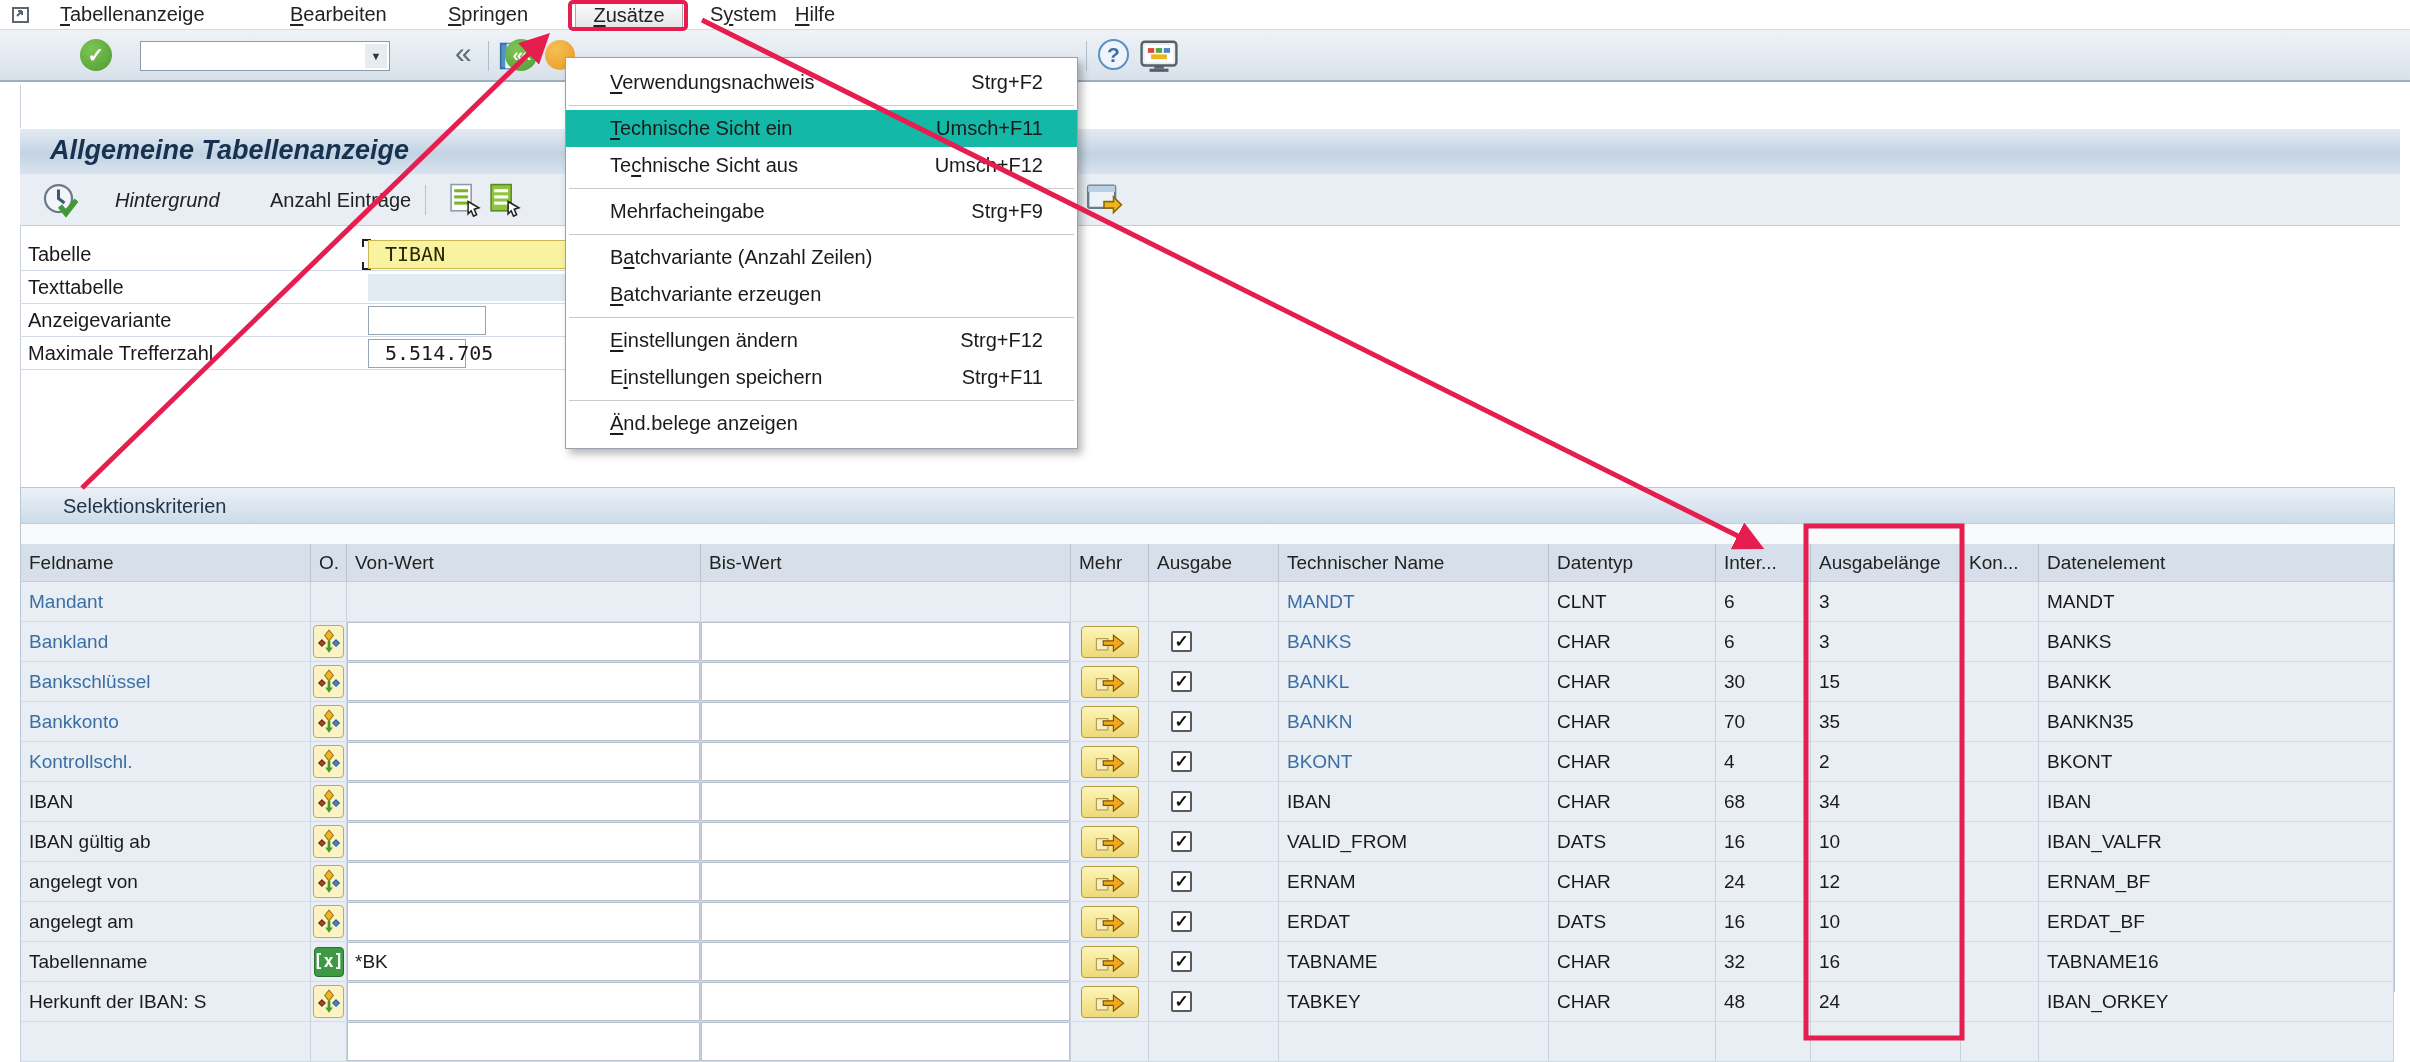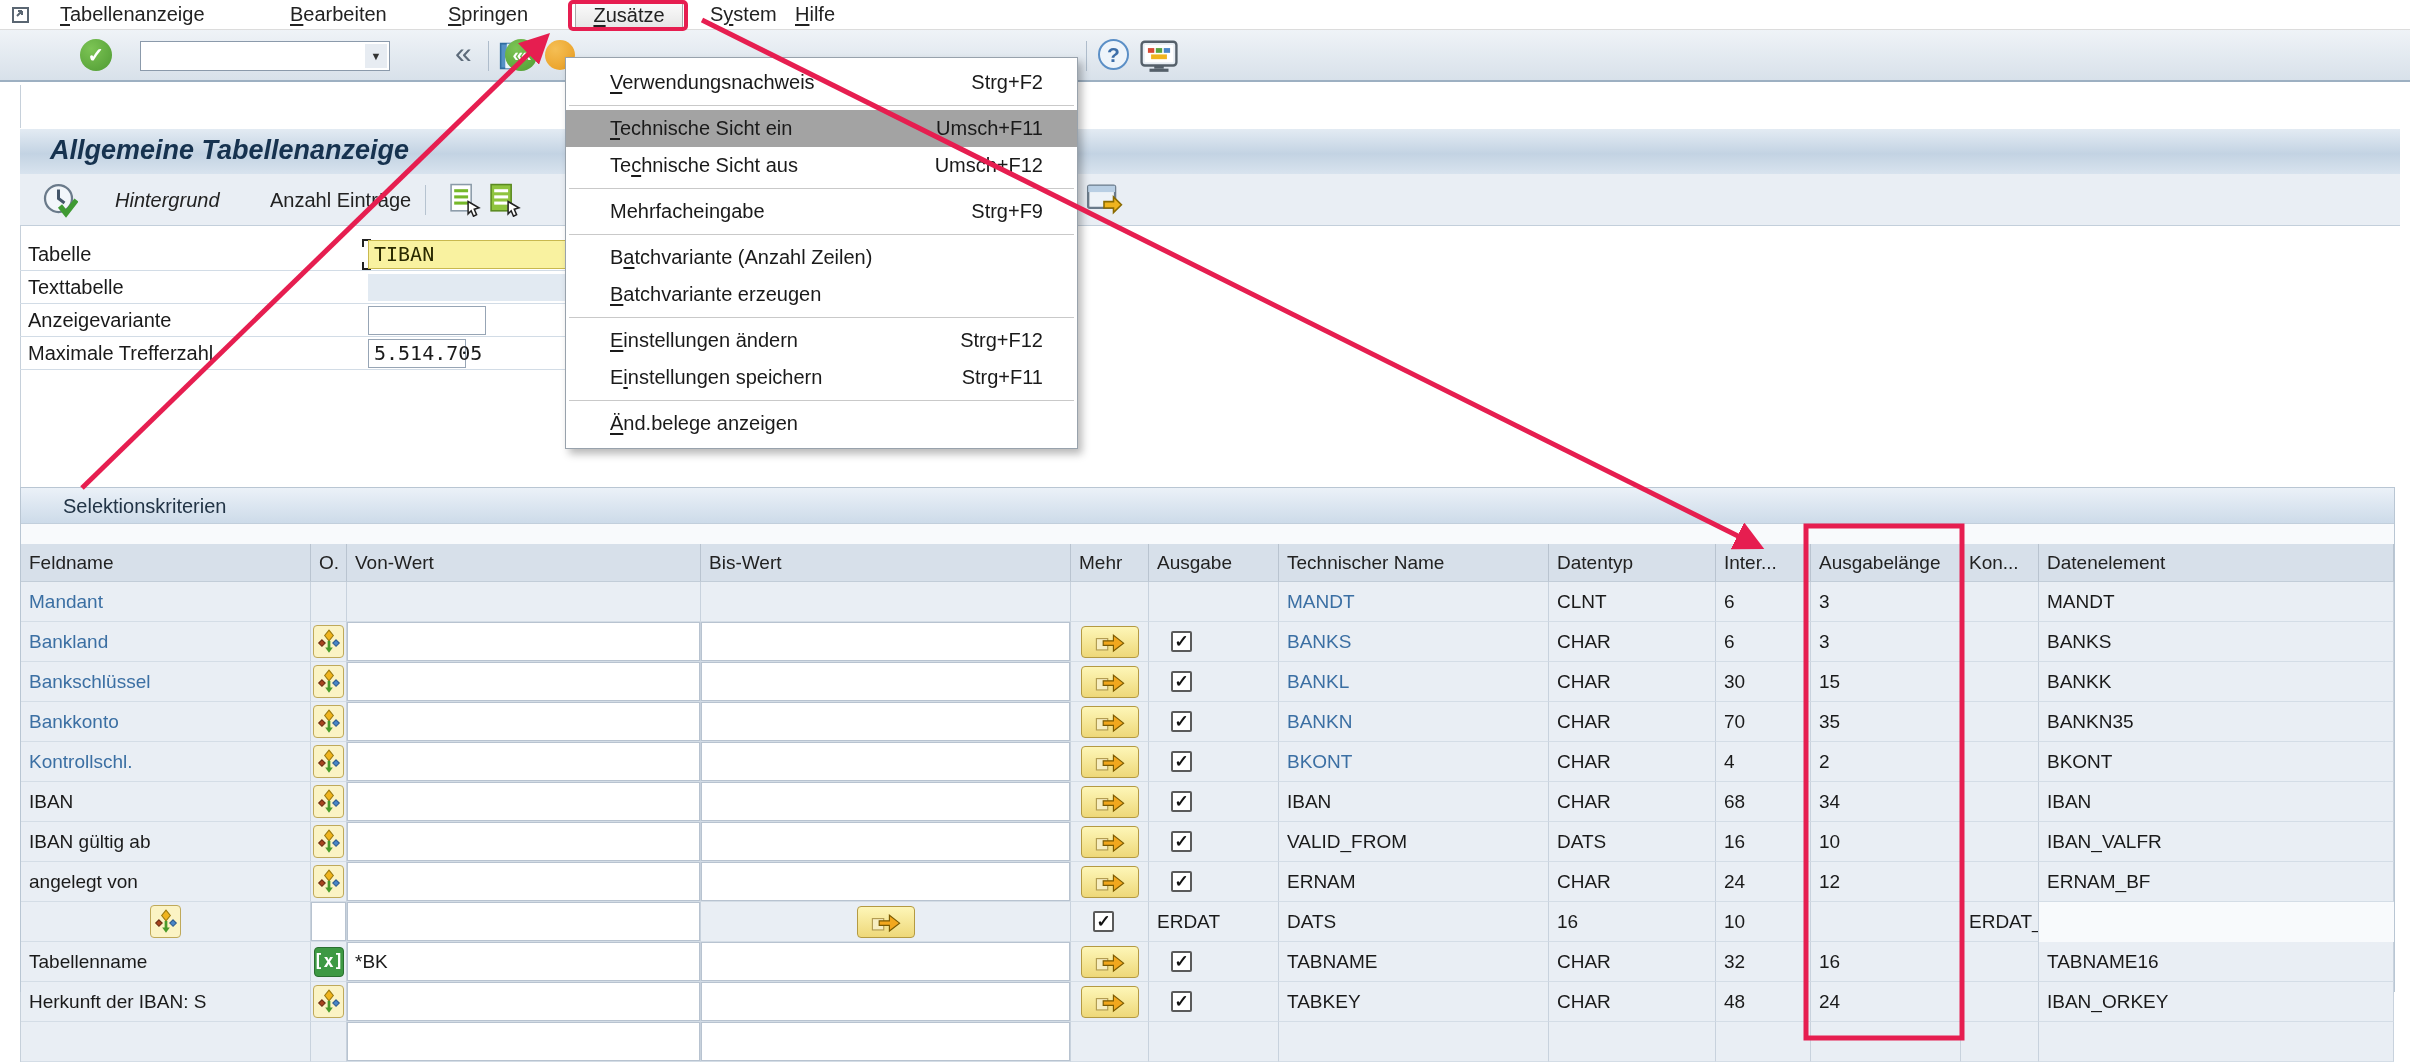--- a/index.html
+++ b/index.html
@@ -54,21 +54,21 @@
   .at-list2 { position:absolute; left:468px; top:9px; }
   .at-layout { position:absolute; left:1065px; top:8px; }
 
   
   .frow { position:absolute; left:20px; width:686px; height:33px; }
   .frow .flabel { position:absolute; left:8px; top:5px; font-size:20px; }
   .fr-0{top:238px} .fr-1{top:271px} .fr-2{top:304px} .fr-3{top:337px}
   .fsep { position:absolute; left:20px; width:686px; height:0; border-bottom:1px solid #d2dce6; }
   .fs-0{top:270px} .fs-1{top:303px} .fs-2{top:336px} .fs-3{top:369px}
   .finput { position:absolute; top:2px; height:29px; font-family:"DejaVu Sans Mono", monospace;
-    font-size:20px; line-height:27px; padding-left:5px; }
+    font-size:20px; line-height:27px; padding-left:16px; }
   .f-required { left:348px; width:335px; background:#f9f2a0; border:1px solid #c9b94f; color:#2a2a00; }
   .f-readonly { left:348px; width:335px; background:#e2eaf2; border:none; height:27px; top:3px; }
   .f-plain    { left:348px; background:#fff; border:1px solid #97a5b5; }
   .fcorner { position:absolute; left:342px; width:9px; height:8px; }
   .fc-t { top:1px; border-left:2px solid #222; border-top:2px solid #222; }
   .fc-b { top:24px; border-left:2px solid #222; border-bottom:2px solid #222; }
 
   
   .group { position:absolute; left:20px; top:487px; width:2375px; height:505px;
     background:#f8fafc; border:1px solid #b9c6d3; border-bottom:none; }
@@ -99,21 +99,21 @@
   .mehrbtn { width:58px; height:32px; background:linear-gradient(#fdf6b8,#eed879); border:1px solid #b49a42;
     border-radius:4px; display:flex; align-items:center; justify-content:center; cursor:pointer; }
   .cbx { width:21px; height:21px; background:#fff; border:2px solid #5a5a5a; border-radius:2px;
     display:flex; align-items:center; justify-content:center; font-size:17px; font-weight:bold; color:#111; cursor:pointer; }
 
   
   .ctxmenu { position:absolute; left:565px; top:57px; width:513px; background:#fff;
     border:1px solid #98a2ac; box-shadow:4px 5px 8px rgba(0,0,0,.28); padding:6px 0; z-index:50; }
   .menu-item { height:37px; display:flex; align-items:center; padding:0 34px 0 44px; font-size:20px; cursor:default; }
   .menu-item .lbl { flex:1; }
-  .menu-item.hl { background:#a3a3a3;gap:46px; }
+  .menu-item.hl { background:#14b8a6;gap:46px; }
   .menu-sep { height:1px; background:#c9c9c9; margin:4px 3px; }
 
   
   .anno { position:absolute; left:0; top:0; z-index:100; pointer-events:none; }
 </style>
 </head>
 <body>
 
 <div class="menubar">
   <span class="mb-sysicon">
@@ -490,20 +490,21 @@
           <div class="cbx">✓</div>
         </div>
         <div class="cell"><span class="">ERNAM</span></div>
         <div class="cell">CHAR</div>
         <div class="cell">24</div>
         <div class="cell">12</div>
         <div class="cell"></div>
         <div class="cell">ERNAM_BF</div>
       </div>
       <div class="grow trow">
+        <div class="cell"><span class="">angelegt am</span></div>
         <div class="cell iconc">
           <div class="msbtn">
             <svg width="24" height="26" viewBox="0 0 22 24">
               <polygon points="11,1 15,6 11,11 7,6" fill="#f0b41e" stroke="#9a7a10"></polygon>
               <polygon points="4.5,10 7.5,13 4.5,16 1.5,13" fill="#a8441e" stroke="#6a2a10"></polygon>
               <polygon points="17.5,10 20.5,13 17.5,16 14.5,13" fill="#4a86c8" stroke="#2a5a90"></polygon>
               <line x1="11" y1="11" x2="11" y2="18" stroke="#4a9a2a" stroke-width="2.5"></line>
               <polygon points="7.5,17 14.5,17 11,22" fill="#4a9a2a"></polygon>
             </svg>
           </div>

